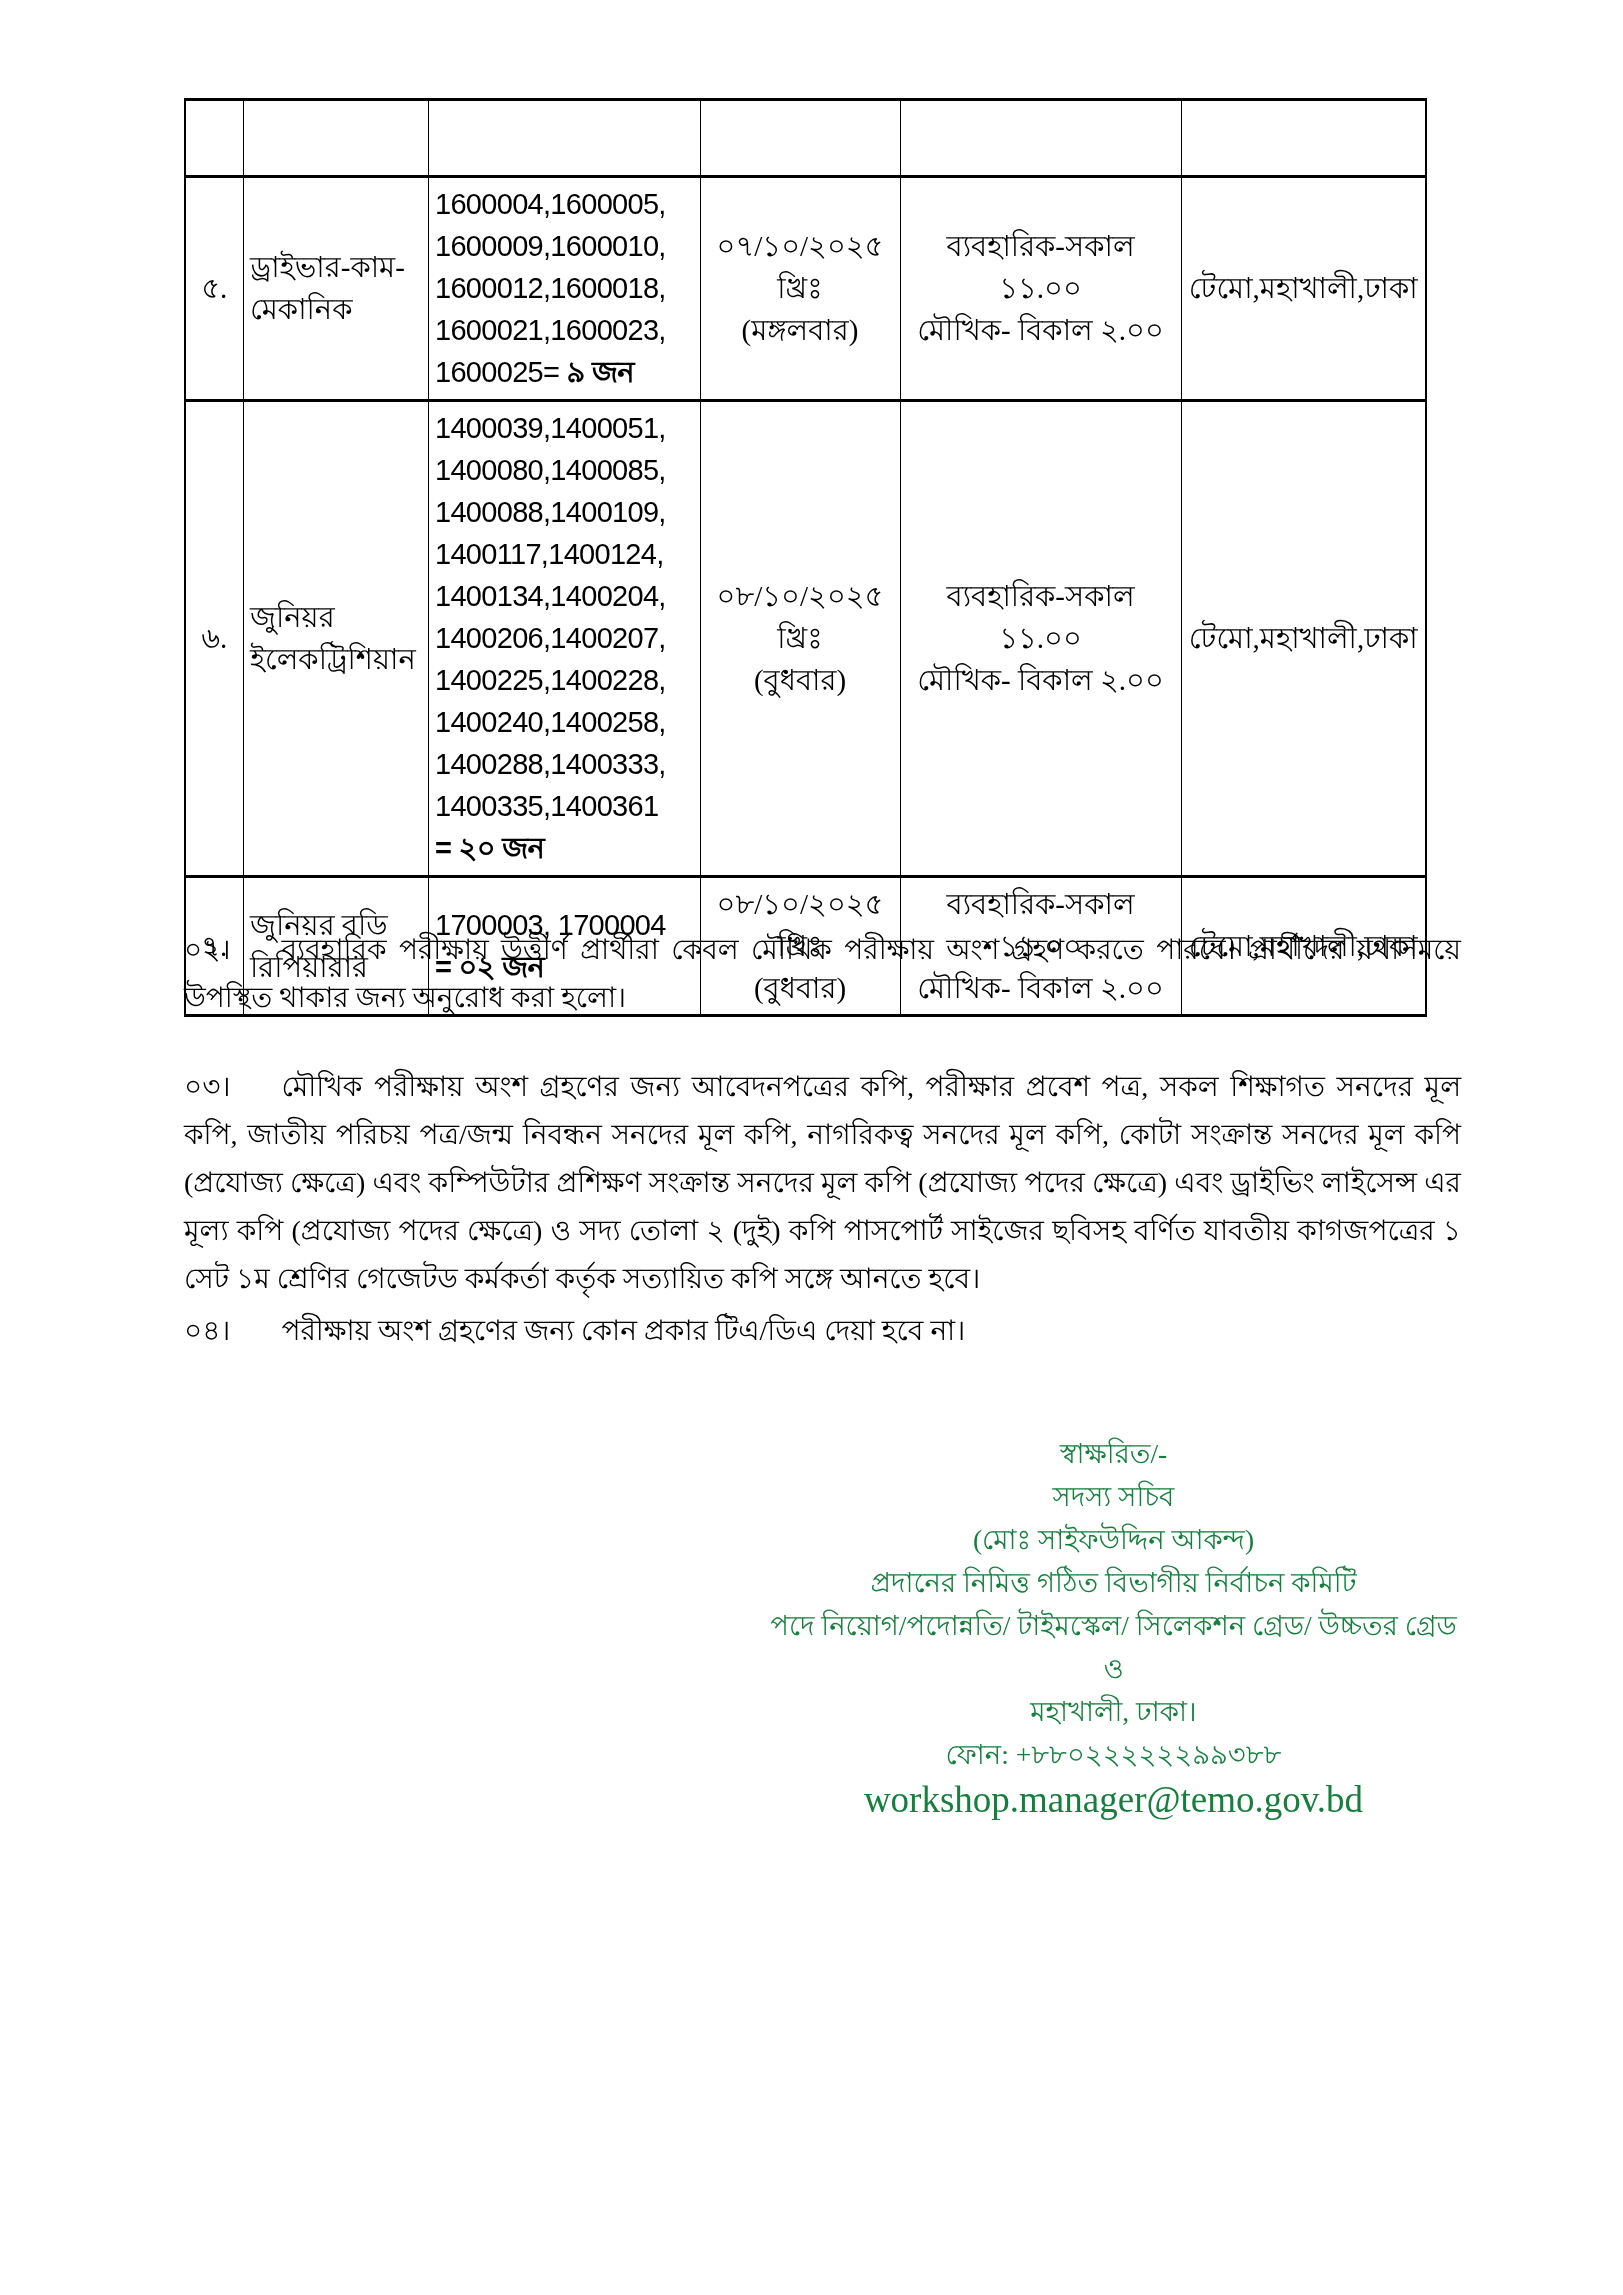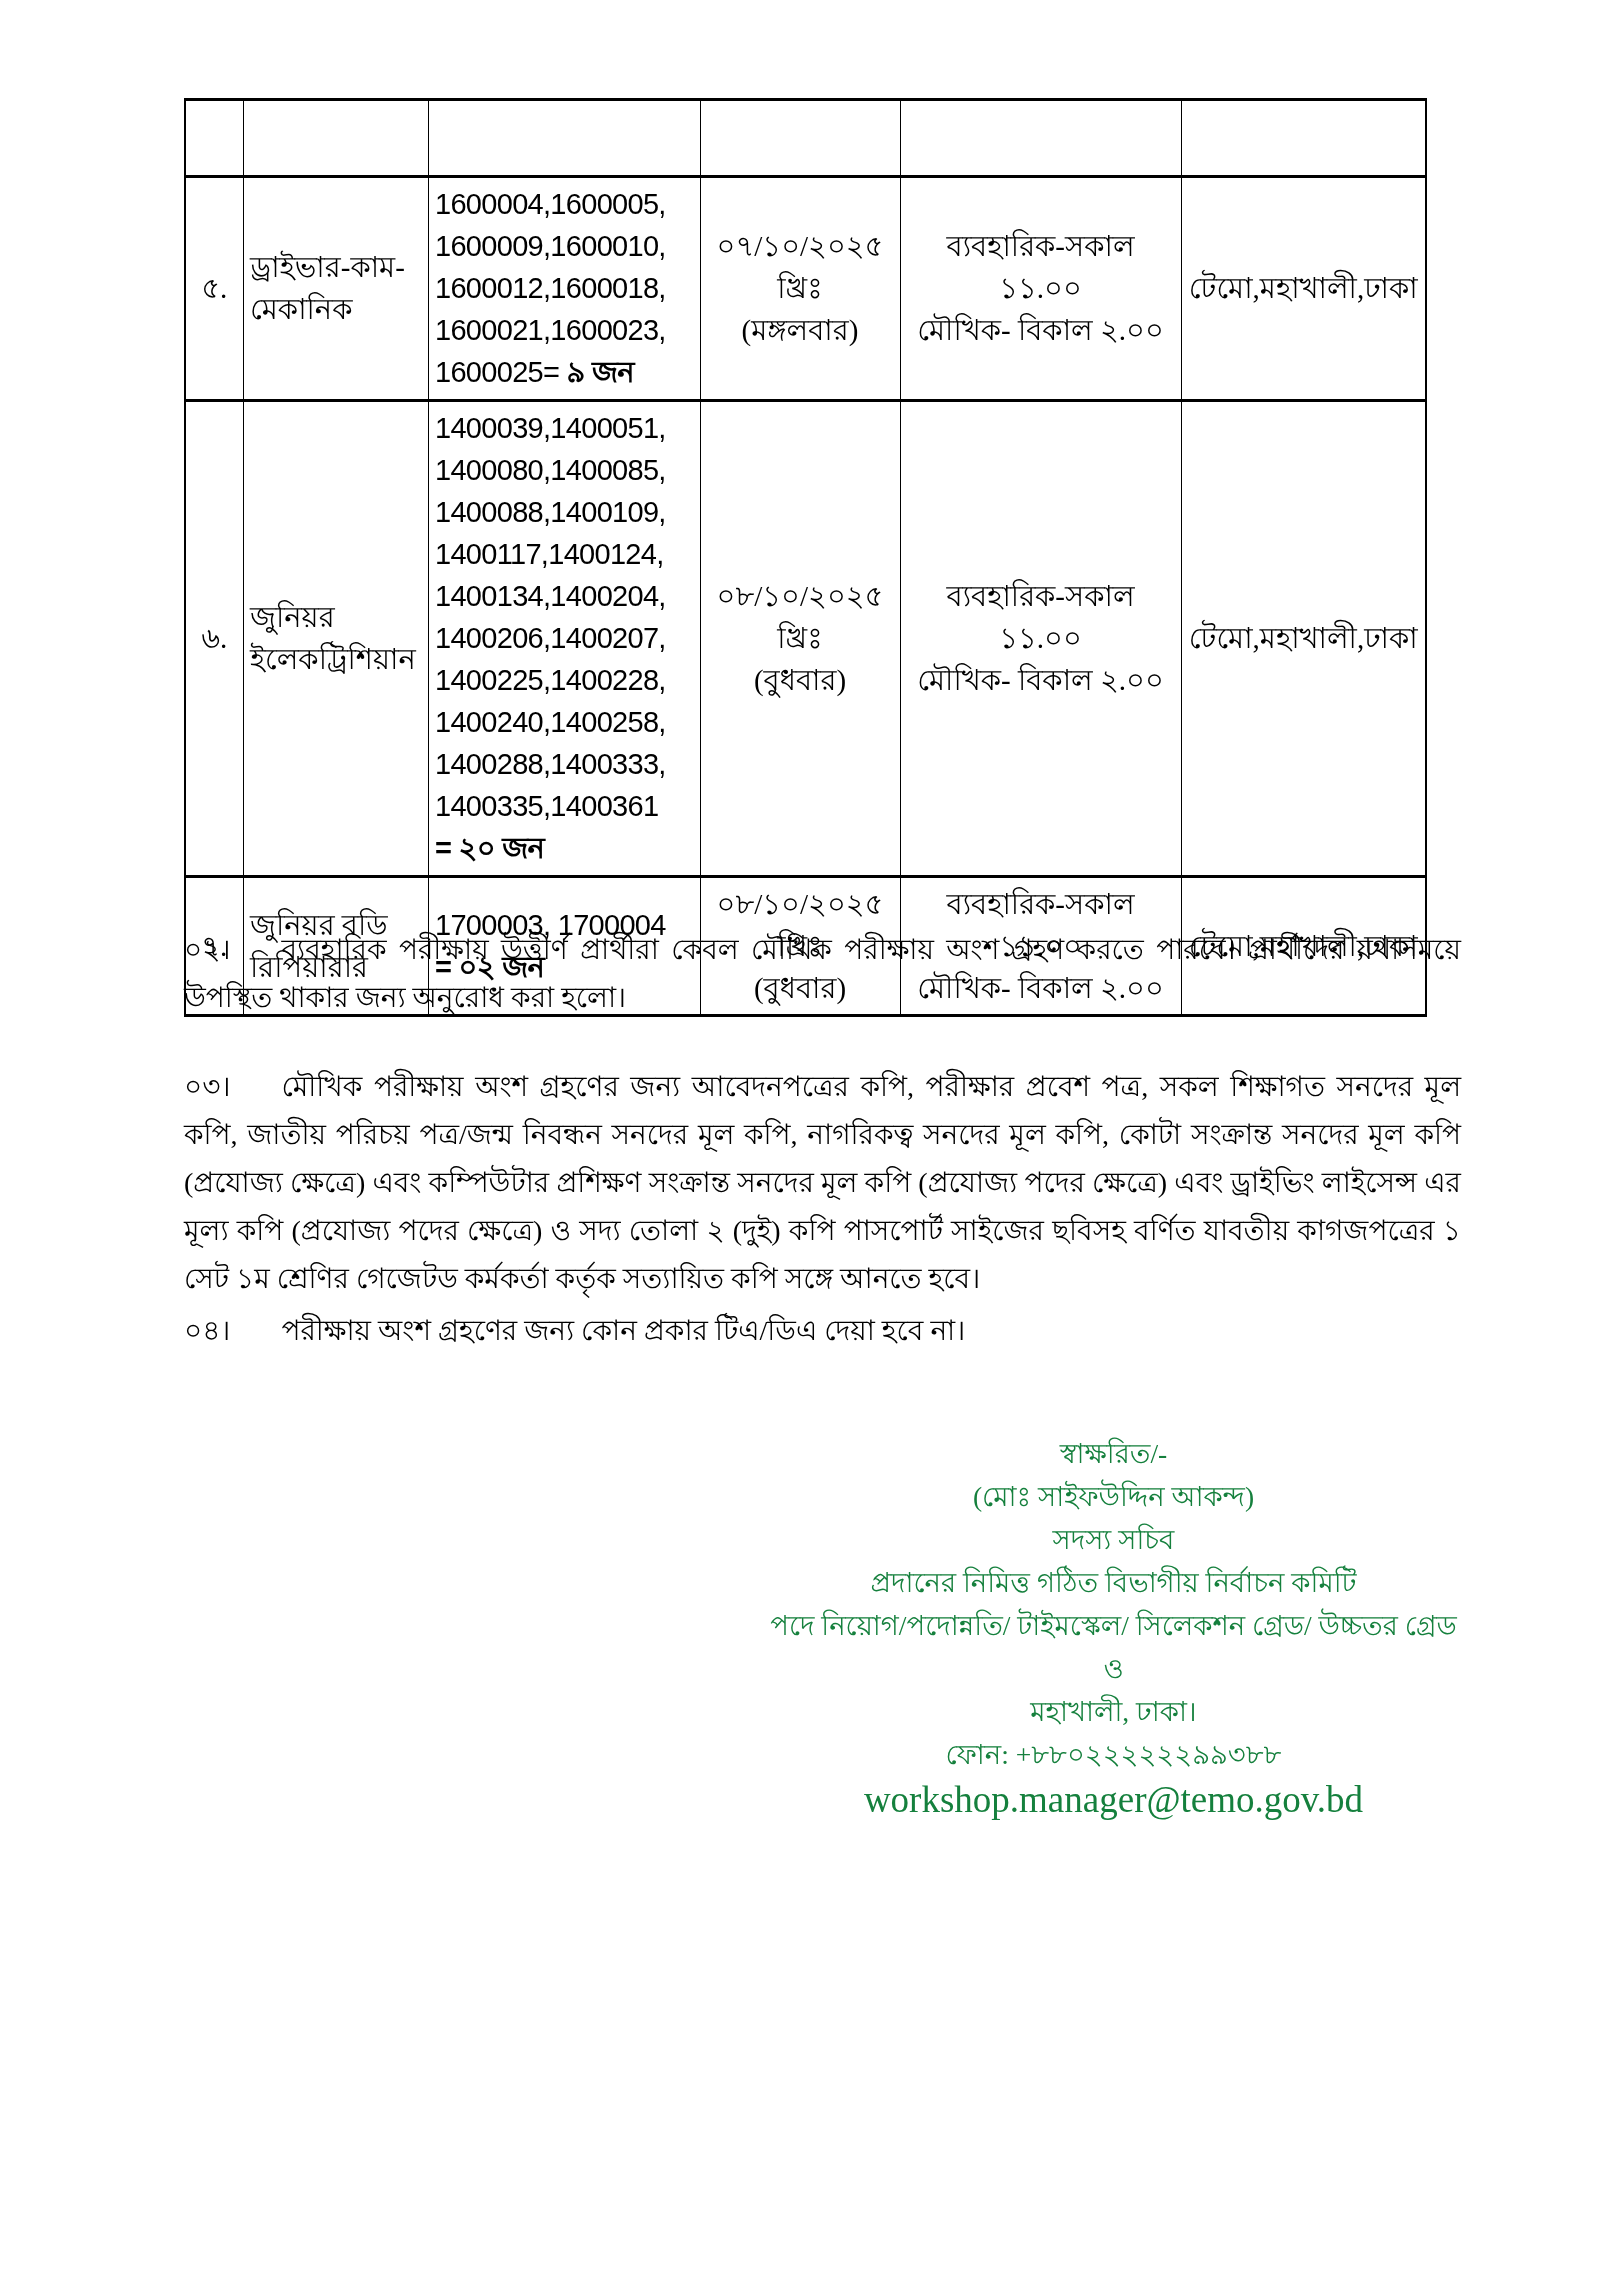--- a/index.html
+++ b/index.html
@@ -166,22 +166,22 @@
   </table>
 
   <div class="para" id="para-02"><span class="para-num">০২।</span><span>ব্যবহারিক পরীক্ষায় উত্তীর্ণ প্রার্থীরা কেবল মৌখিক পরীক্ষায় অংশ গ্রহণ করতে পারবে। প্রার্থীদের যথাসময়ে উপস্থিত থাকার জন্য অনুরোধ করা হলো।</span></div>
 
   <div class="para" id="para-03"><span class="para-num">০৩।</span><span>মৌখিক পরীক্ষায় অংশ গ্রহণের জন্য আবেদনপত্রের কপি, পরীক্ষার প্রবেশ পত্র, সকল শিক্ষাগত সনদের মূল কপি, জাতীয় পরিচয় পত্র/জন্ম নিবন্ধন সনদের মূল কপি, নাগরিকত্ব সনদের মূল কপি, কোটা সংক্রান্ত সনদের মূল কপি (প্রযোজ্য ক্ষেত্রে) এবং কম্পিউটার প্রশিক্ষণ সংক্রান্ত সনদের মূল কপি (প্রযোজ্য পদের ক্ষেত্রে) এবং ড্রাইভিং লাইসেন্স এর মূল্য কপি (প্রযোজ্য পদের ক্ষেত্রে)  ও সদ্য তোলা ২ (দুই) কপি পাসপোর্ট সাইজের ছবিসহ বর্ণিত যাবতীয় কাগজপত্রের ১ সেট ১ম শ্রেণির গেজেটড কর্মকর্তা কর্তৃক সত্যায়িত কপি সঙ্গে আনতে হবে।</span></div>
 
   <div class="para single" id="para-04"><span class="para-num">০৪।</span><span>পরীক্ষায় অংশ গ্রহণের জন্য কোন প্রকার টিএ/ডিএ দেয়া হবে না।</span></div>
 
   <div class="signature">
     <span class="sig-line">স্বাক্ষরিত/-</span>
+    <span class="sig-line">সদস্য সচিব</span>
     <span class="sig-line">(মোঃ সাইফউদ্দিন আকন্দ)</span>
-    <span class="sig-line">সদস্য সচিব</span>
     <span class="sig-line">প্রদানের নিমিত্ত গঠিত বিভাগীয় নির্বাচন কমিটি</span>
     <span class="sig-line">পদে নিয়োগ/পদোন্নতি/ টাইমস্কেল/ সিলেকশন গ্রেড/ উচ্চতর গ্রেড</span>
     <span class="sig-line">ও</span>
     <span class="sig-line">মহাখালী, ঢাকা।</span>
     <span class="sig-line">ফোন: +৮৮০২২২২২২৯৯৩৮৮</span>
     <span class="sig-email">workshop.manager@temo.gov.bd</span>
   </div>
 
 </div>
 

